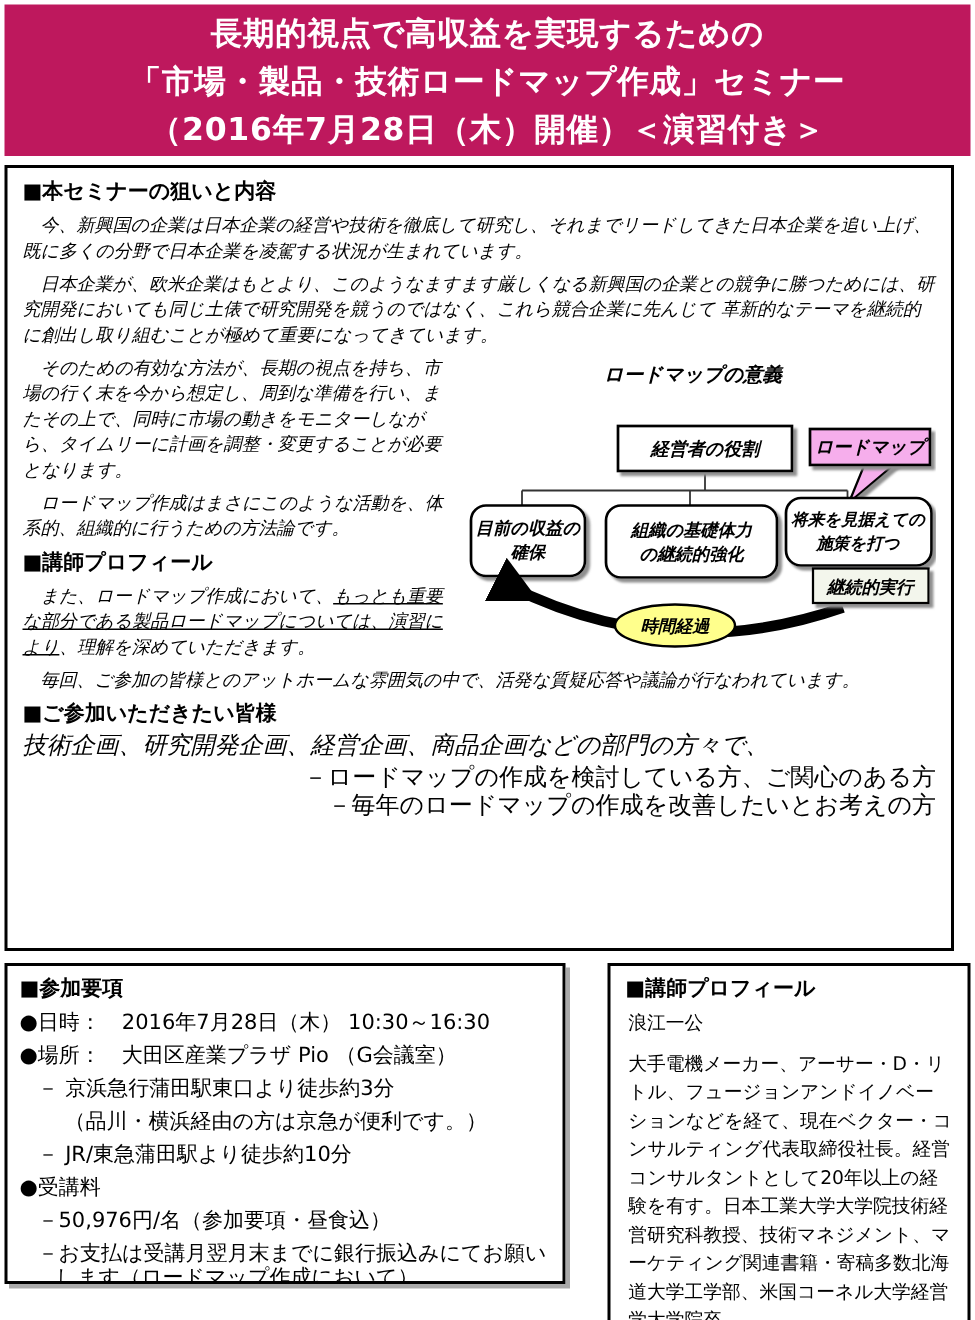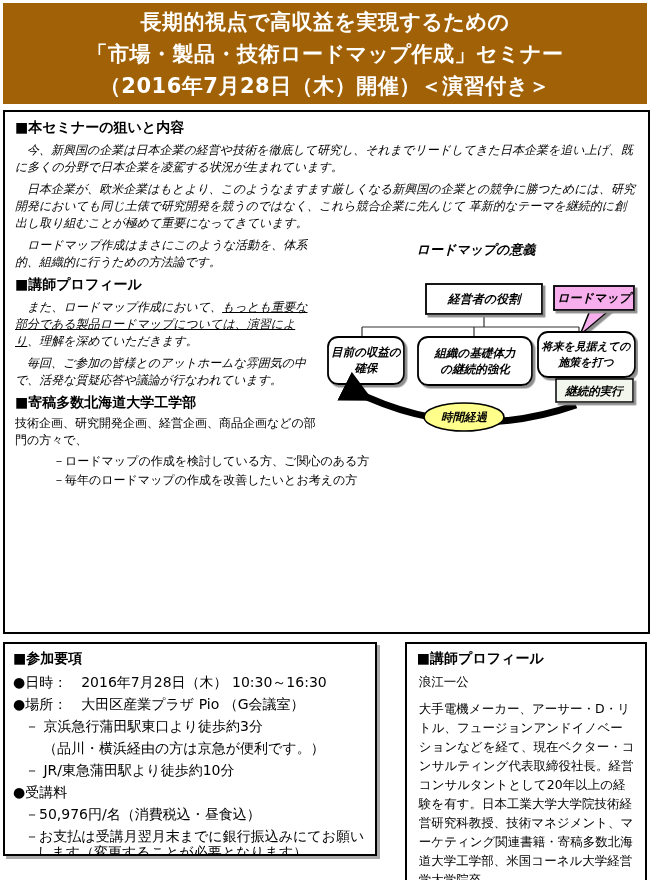--- a/index.html
+++ b/index.html
@@ -1,34 +1,34 @@
 <!DOCTYPE html>
 <html lang="ja"><head>
 <meta charset="utf-8">
 <style>
   html,body{margin:0;padding:0;background:#fff;}
   body{width:650px;height:880px;overflow:hidden;
        font-family:"DejaVu Sans","Liberation Sans",sans-serif;color:#000;}
   .page{width:650px;height:880px;position:relative;}
 
   
-  .banner{margin:3px 3px 0 3px;background:#a16207;color:#fff;height:101px;
+  .banner{margin:3px 3px 0 3px;background:#be185d;color:#fff;height:101px;
           display:flex;flex-direction:column;justify-content:center;align-items:center;}
   .banner div{font-weight:bold;font-size:21px;line-height:32px;letter-spacing:0.5px;white-space:nowrap;}
 
   
-  .main-box{margin:6px 0 0 3px;border:2px solid #000;height:524px;
+  .main-box{margin:6px 14px 0 3px;border:2px solid #000;height:524px;
             box-sizing:border-box;padding:4px 10px 4px 10px;overflow:hidden;}
   .sec-h{font-size:14px;font-weight:bold;margin:3px 0 3px 0;}
   .main-box p{font-size:12px;line-height:17px;margin:5px 0;font-style:italic;}
   .diagram-wrap{float:right;width:312px;height:202px;margin:2px 0 2px 8px;font-style:italic;}
   .diagram-wrap svg{display:block;}
   u{text-decoration:underline;}
-  .aud-intro{font-size:12px;line-height:17px;margin:3px 0;}
-  .aud-item{font-size:12px;line-height:19px;margin-left:38px;}
+  .aud-intro{font-size:16px;line-height:17px;margin:3px 0;font-style:italic;}
+  .aud-item{font-size:16px;line-height:19px;margin-left:38px;text-align:right;}
 
   
   .bottom-row{margin:8px 3px 0 3px;display:flex;gap:28px;align-items:flex-start;}
   .req-box{width:385px;height:214px;box-sizing:border-box;border:2px solid #000;
            box-shadow:3px 3px 0 #a9a9a9;padding:6px 8px;overflow:hidden;}
   .prof-box{width:249px;height:284px;box-sizing:border-box;border:2px solid #000;
             padding:6px 10px;overflow:hidden;}
   .req-h{font-size:14px;font-weight:bold;margin:0 0 5px 0;}
   .req-line{font-size:14px;line-height:16px;margin:6px 0;}
   .req-sub{margin-left:12px;}
@@ -98,45 +98,46 @@
         <path d="M 250 166 Q 135 206 26 151" fill="none" stroke="#000" stroke-width="7" marker-end="url(#ah)"></path>
 
         <rect x="230" y="140" width="77" height="23" stroke="#000" stroke-width="1.5" filter="url(#ds)" fill="#F3F6EC"></rect>
         <text x="268" y="156" font-size="11.5" font-weight="bold" text-anchor="middle">継続的実行</text>
 
         <ellipse cx="138" cy="178" rx="40" ry="14" stroke="#000" stroke-width="1.6" fill="#FFFF8C"></ellipse>
         <text x="138" y="182" font-size="11.5" font-weight="bold" text-anchor="middle">時間経過</text>
       </svg>
     </div>
 
+    <p>　そのための有効な方法が、長期の視点を持ち、市場の行く末を今から想定し、周到な準備を行い、またその上で、同時に市場の動きをモニターしながら、タイムリーに計画を調整・変更することが必要となります。</p>
     <p>　ロードマップ作成はまさにこのような活動を、体系的、組織的に行うための方法論です。</p>
 
     <div class="sec-h">■講師プロフィール</div>
     <p><span>　また、ロードマップ作成において、</span><u>もっとも重要な部分である製品ロードマップについては、演習により</u><span>、理解を深めていただきます。</span></p>
     <p>　毎回、ご参加の皆様とのアットホームな雰囲気の中で、活発な質疑応答や議論が行なわれています。</p>
 
-    <div class="sec-h">■寄稿多数北海道大学工学部</div>
+    <div class="sec-h">■ご参加いただきたい皆様</div>
     <div class="aud-intro">技術企画、研究開発企画、経営企画、商品企画などの部門の方々で、</div>
     <div class="aud-item">－ロードマップの作成を検討している方、ご関心のある方</div>
     <div class="aud-item">－毎年のロードマップの作成を改善したいとお考えの方</div>
 
   </div>
 
   <div class="bottom-row">
 
     <div class="req-box">
       <div class="req-h">■参加要項</div>
       <div class="req-line">●日時：　2016年7月28日（木） 10:30～16:30</div>
       <div class="req-line">●場所：　大田区産業プラザ Pio （G会議室）</div>
       <div class="req-line req-sub">－ 京浜急行蒲田駅東口より徒歩約3分</div>
       <div class="req-line req-subsub">（品川・横浜経由の方は京急が便利です。）</div>
       <div class="req-line req-sub">－ JR/東急蒲田駅より徒歩約10分</div>
       <div class="req-line">●受講料</div>
-      <div class="req-line req-sub">－50,976円/名（消費税込・昼食込）</div>
-      <div class="req-line req-sub hang">－お支払は受講月翌月末までに銀行振込みにてお願いします（変更することが必要となります）。</div>
+      <div class="req-line req-sub">－50,976円/名（参加要項・昼食込）</div>
+      <div class="req-line req-sub hang">－お支払は受講月翌月末までに銀行振込みにてお願いします（ロードマップ作成において）。</div>
     </div>
 
     <div class="prof-box">
       <div class="prof-h">■講師プロフィール</div>
       <div class="prof-name">浪江一公</div>
       <div class="prof-text">大手電機メーカー、アーサー・D・リトル、フュージョンアンドイノベーションなどを経て、現在ベクター・コンサルティング代表取締役社長。経営コンサルタントとして20年以上の経験を有す。日本工業大学大学院技術経営研究科教授、技術マネジメント、マーケティング関連書籍・寄稿多数北海道大学工学部、米国コーネル大学経営学大学院卒</div>
     </div>
   </div>
 
 </div>

